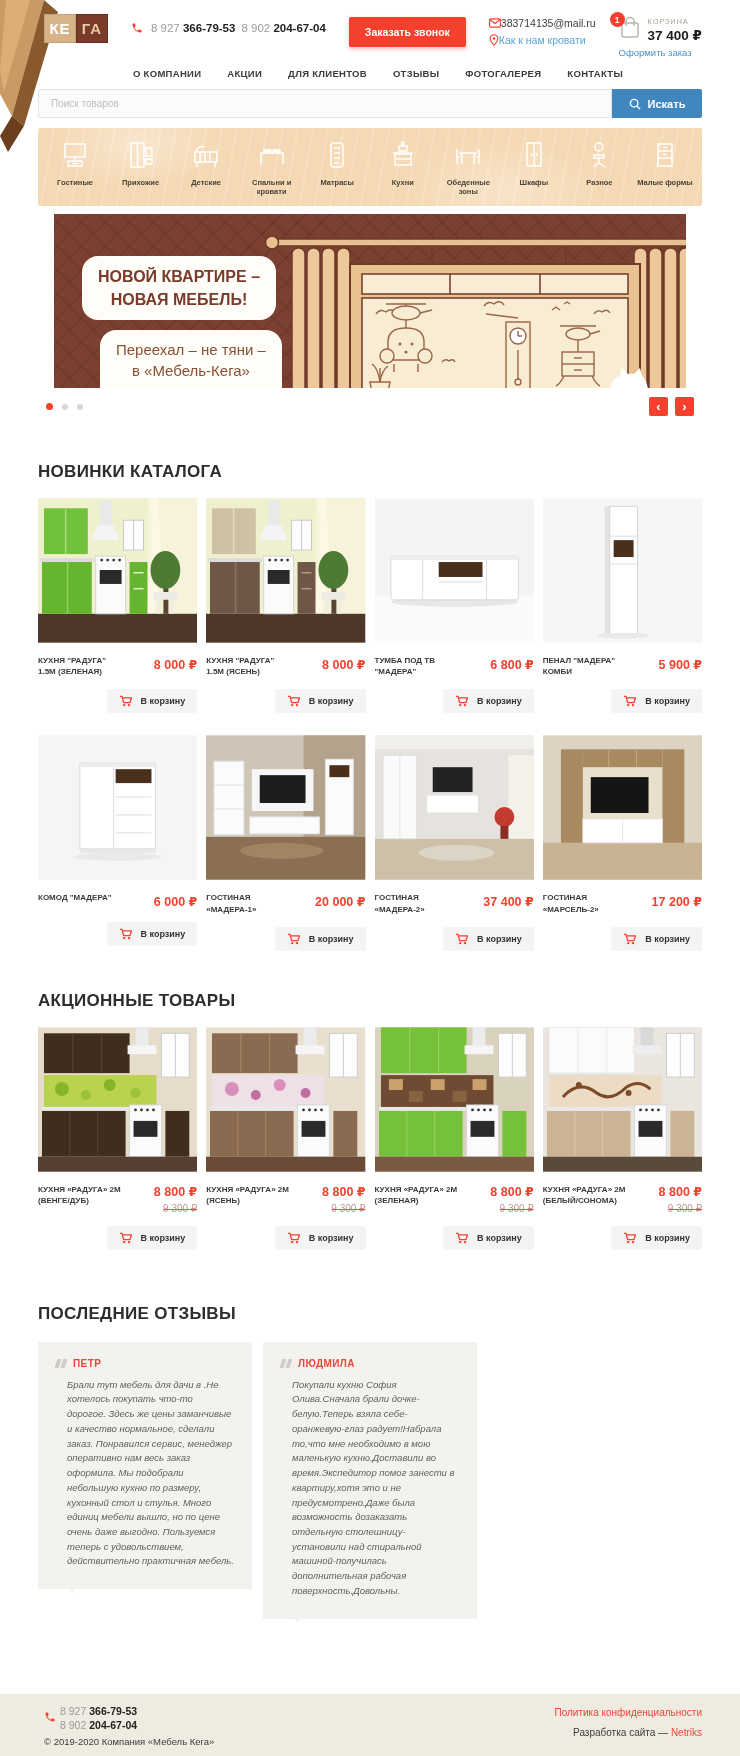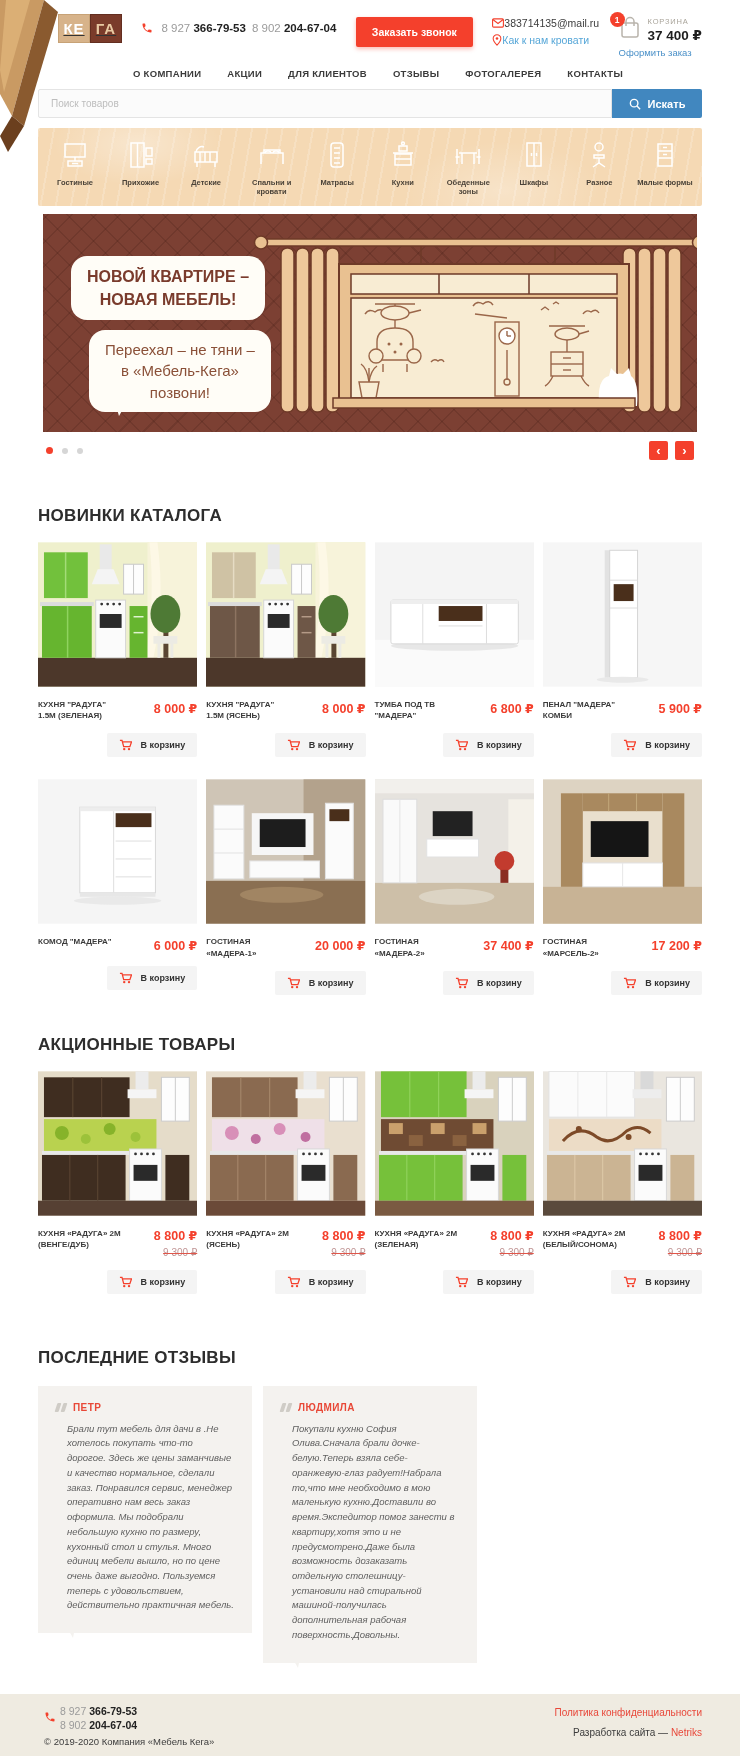--- a/index.html
+++ b/index.html
@@ -8,21 +8,21 @@
     background:#fff;
     font-family:"Liberation Sans","DejaVu Sans",sans-serif;
     color:#333;
   }
 
   
   .wood-corner{position:absolute;left:0;top:0;z-index:0;}
 
   
   .hdr{display:flex;align-items:flex-start;justify-content:space-between;padding:14px 38px 0 44px;position:relative;z-index:2;}
-  .logo{display:flex;cursor:pointer;margin-left:14px;text-decoration:underline;}
+  .logo{display:flex;cursor:pointer;}
   .logo .tile{width:30px;height:27px;display:flex;align-items:center;justify-content:center;font-weight:bold;font-size:15px;letter-spacing:1px;}
   .logo .t1{background:#d7b38a;color:#fff;border:1px solid #c7a276;}
   .logo .t2{background:#7a3b2a;color:#e8c9a2;border:1px solid #632e20;}
   .phones{display:flex;align-items:center;gap:6px;margin-top:8px;}
   .phone-ic{flex:0 0 auto;margin-right:2px;}
   .phone-item{font-size:11.5px;white-space:nowrap;cursor:pointer;}
   .phone-item .pref{color:#9b9b9b;}
   .phone-item .num{color:#222;font-weight:bold;}
   .callback{background:#f4402c;color:#fff;font-size:10.5px;font-weight:bold;border:none;border-radius:2px;
     padding:9px 16px;margin-top:3px;cursor:pointer;box-shadow:0 2px 4px rgba(244,64,44,.35);}
@@ -55,21 +55,21 @@
     background:#f5d9b4;
     background-image:
       radial-gradient(ellipse 120px 60px at 15% 20%, rgba(255,255,255,.35), transparent 70%),
       radial-gradient(ellipse 140px 70px at 70% 80%, rgba(255,255,255,.28), transparent 70%),
       repeating-linear-gradient(100deg, rgba(255,255,255,.18) 0 2px, transparent 2px 15px);}
   .cat{width:62px;display:flex;flex-direction:column;align-items:center;gap:8px;cursor:pointer;}
   .cat svg{width:30px;height:30px;}
   .cat .lbl{font-size:7.5px;font-weight:bold;color:#4a4238;text-align:center;line-height:1.2;}
 
   
-  .hero{margin:0 43px;height:218px;position:relative;overflow:hidden;
+  .hero{margin:0 54px;height:174px;position:relative;overflow:hidden;
     background-color:#7c4033;
     background-image:
       repeating-linear-gradient(45deg, rgba(40,12,6,.14) 0 1.5px, transparent 1.5px 17px),
       repeating-linear-gradient(-45deg, rgba(40,12,6,.14) 0 1.5px, transparent 1.5px 17px);}
   .hero svg.scene{position:absolute;inset:0;}
   .bubble{position:absolute;background:#fffdf7;border-radius:16px;text-align:center;color:#7a3b2c;padding:9px 16px;}
   .b1{left:28px;top:42px;font-size:16px;font-weight:800;line-height:1.45;}
   .b2{left:46px;top:116px;font-size:15px;font-weight:500;color:#8a5038;line-height:1.42;}
   .b2:after{content:"";position:absolute;left:26px;bottom:-12px;border:8px solid transparent;border-top:14px solid #fffdf7;border-left-width:4px;}
 

